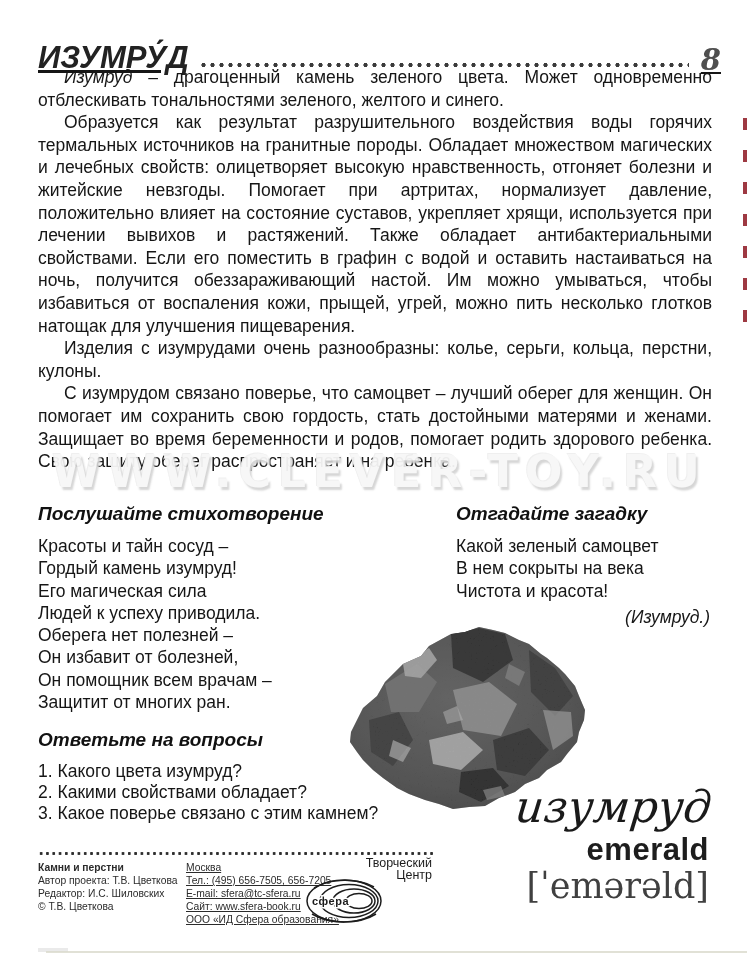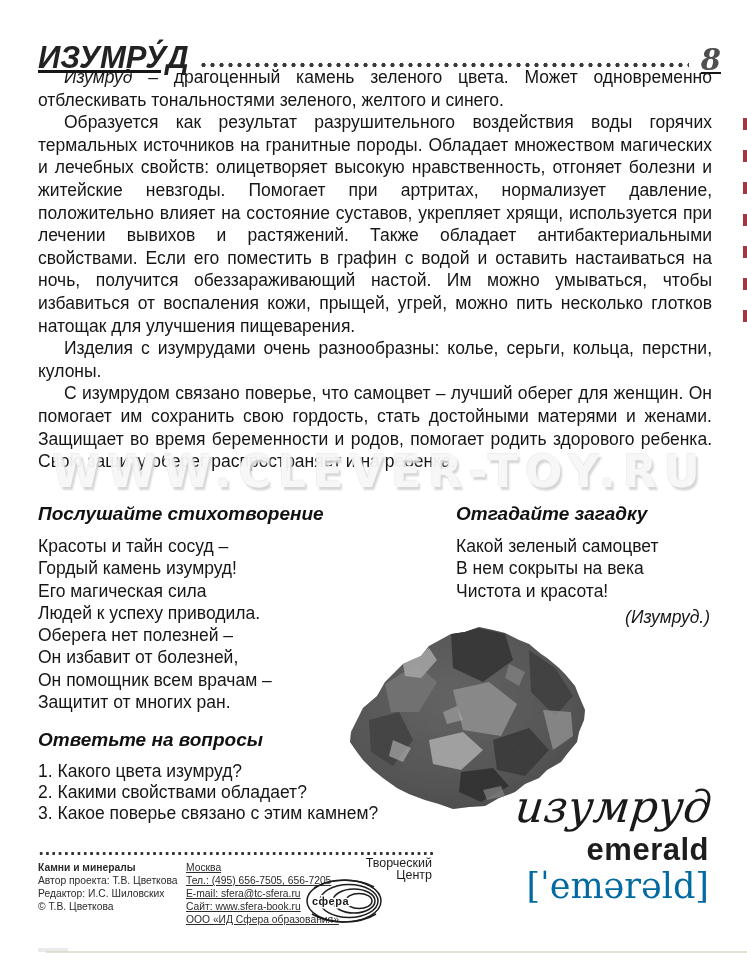--- a/index.html
+++ b/index.html
@@ -65,21 +65,21 @@
   .vocab-script{
     font-family:"DejaVu Serif","Liberation Serif",serif;font-style:italic;
     font-size:44px;line-height:50px;color:#1a1a1a;transform:skewX(-6deg);
     transform-origin:right bottom;
   }
   .vocab-english{
     font-family:"Liberation Sans","DejaVu Sans",sans-serif;font-weight:bold;
     font-size:31px;line-height:35px;color:#1d1d1d;letter-spacing:.5px;
   }
   .vocab-transcription{
-    font-family:"DejaVu Serif",serif;font-size:35px;line-height:39px;color:#0369a1;
+    font-family:"DejaVu Serif",serif;font-size:35px;line-height:39px;color:#404040;
   }
   
   .footer-dots{
     position:absolute;top:851px;left:38px;width:398px;height:5px;
     background-image:radial-gradient(circle,#2e2e2e 1.3px,transparent 1.6px);
     background-size:6.3px 5px;background-repeat:repeat-x;background-position:0 center;
   }
   .footer-col{position:absolute;top:861px;font-size:10.3px;line-height:13px;color:#2b2b2b;}
   .footer-col .bold{font-weight:bold;}
   .col1{left:38px;width:148px;}
@@ -190,21 +190,21 @@
 
   <aside class="vocab">
     <div class="vocab-script">изумруд</div>
     <div class="vocab-english">emerald</div>
     <div class="vocab-transcription">[ˈemərəld]</div>
   </aside>
 
   <div class="footer-dots"></div>
 
   <div class="footer-col col1">
-    <div class="bold">Камни и минералы</div>
+    <div class="bold">Камни и перстни</div>
     <div>Автор проекта: Т.В. Цветкова</div>
     <div>Редактор: И.С. Шиловских</div>
     <div>© Т.В. Цветкова</div>
   </div>
 
   <div class="footer-col col2">
     <div>Москва</div>
     <div>Тел.: (495) 656-7505, 656-7205</div>
     <div>E-mail: sfera@tc-sfera.ru</div>
     <div>Сайт: www.sfera-book.ru</div>

